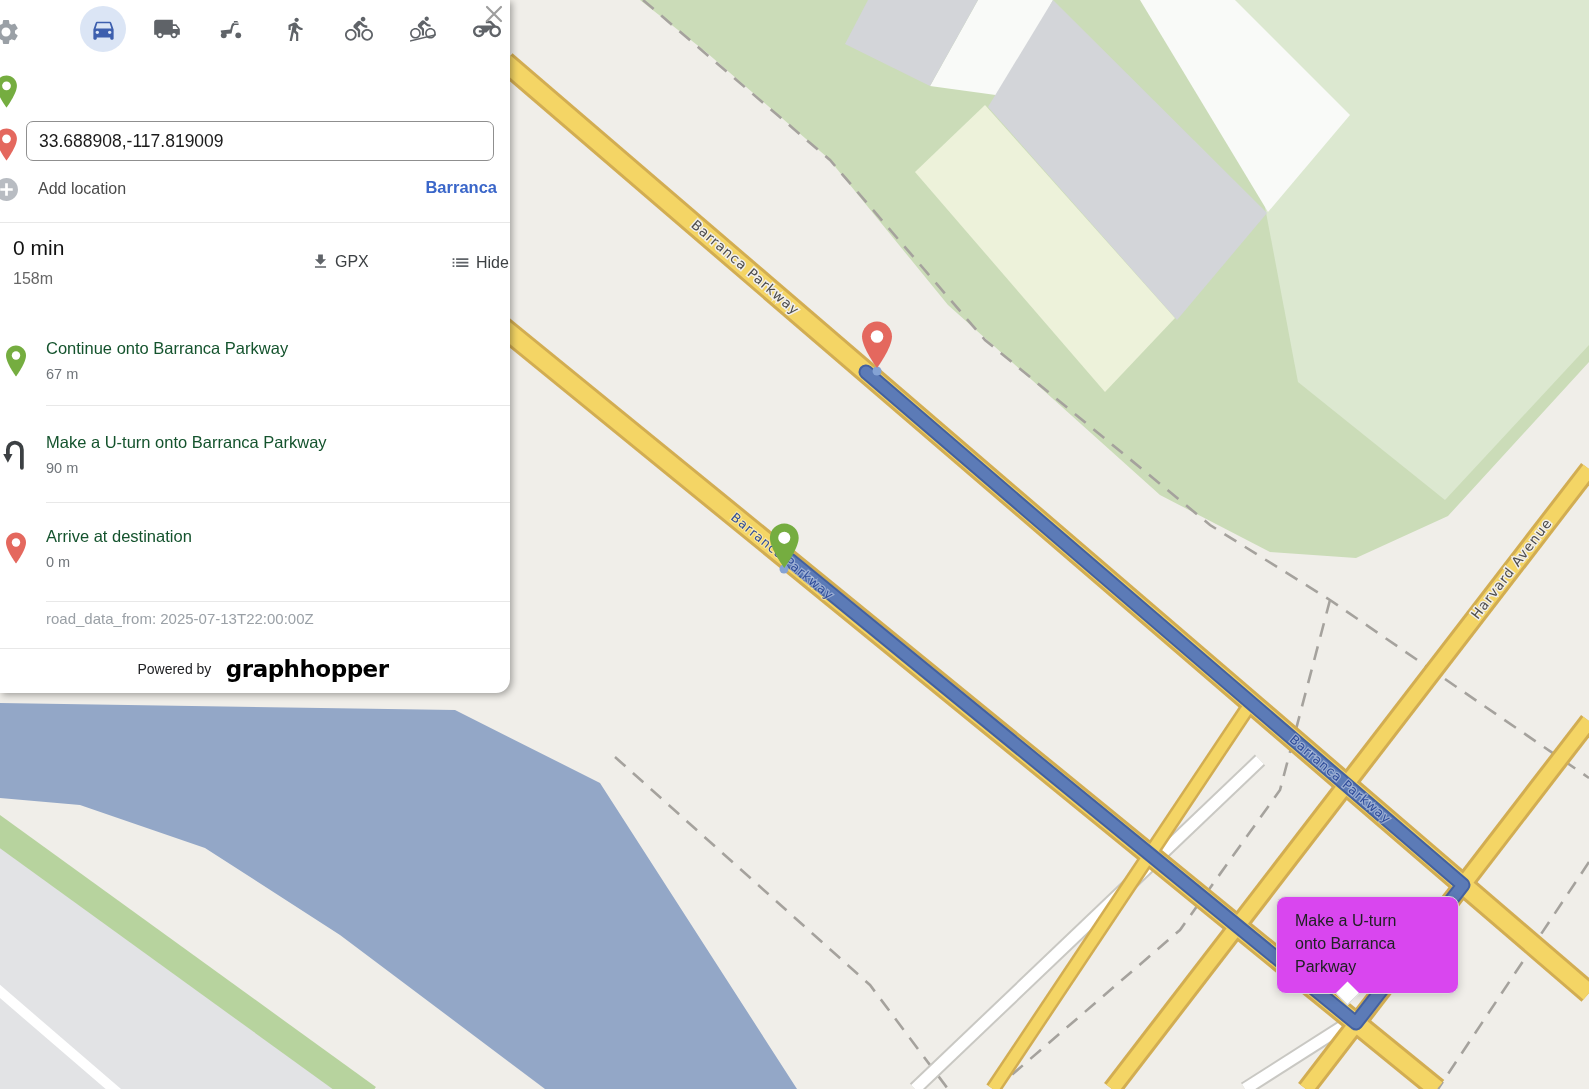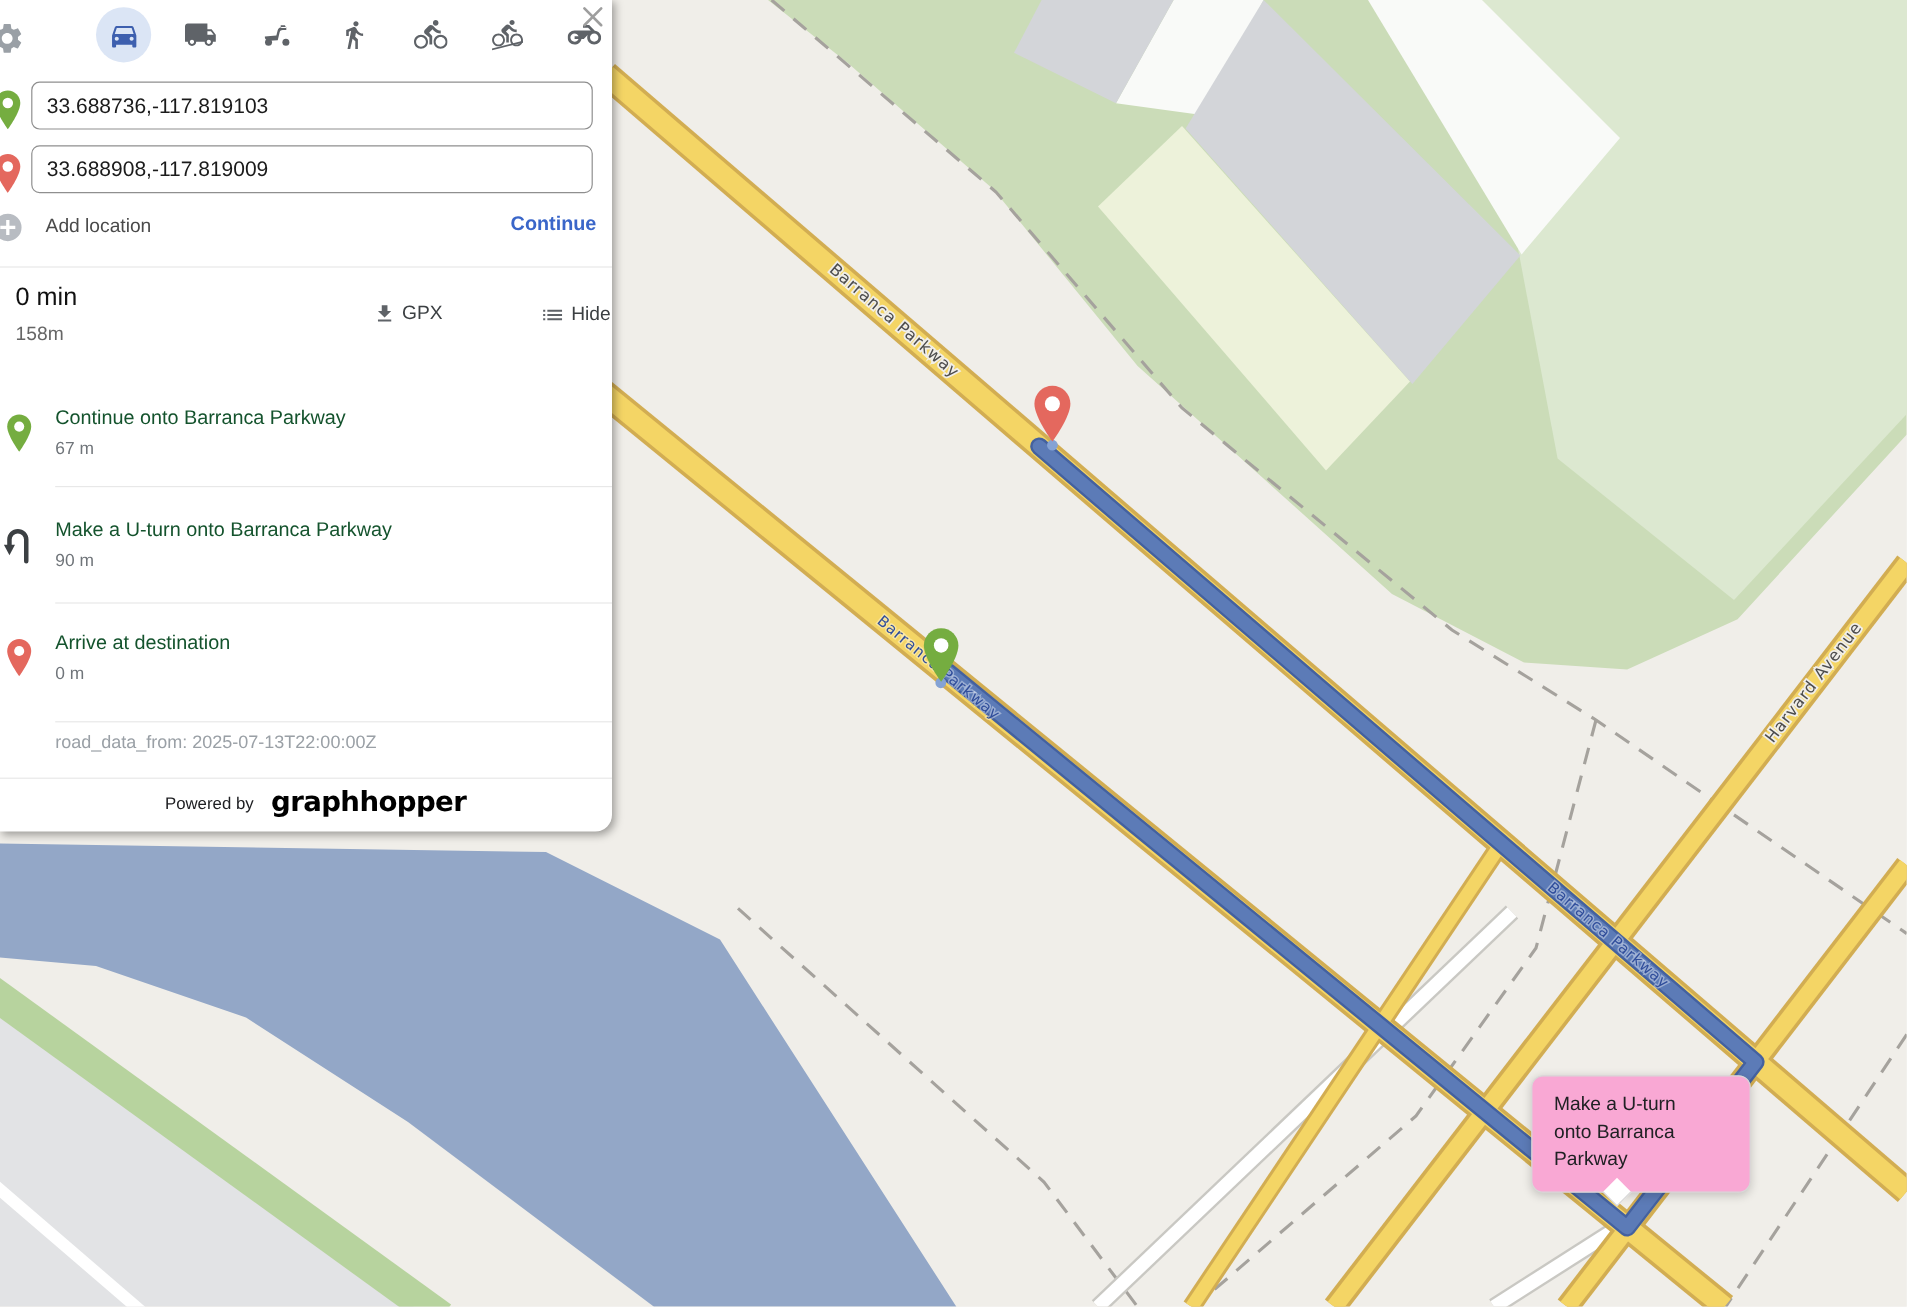--- a/index.html
+++ b/index.html
@@ -5,21 +5,21 @@
   html,body{margin:0;padding:0;background:#fff;}
   .stage{position:relative;width:1589px;height:1089px;overflow:hidden;
          background:#f0eee9;font-family:"Liberation Sans","DejaVu Sans",sans-serif;}
   
   #map-svg{position:absolute;left:0;top:0;z-index:1;}
   .map-label{font-family:"DejaVu Sans","Liberation Sans",sans-serif;font-size:13.5px;
              fill:#4c4c4c;paint-order:stroke;stroke:#f0eee9;stroke-width:3px;letter-spacing:1px;}
   .route-label{font-family:"DejaVu Sans","Liberation Sans",sans-serif;font-size:12.5px;
              fill:#2f4d9b;paint-order:stroke;stroke:rgba(255,255,255,.38);stroke-width:2.4px;letter-spacing:1px;}
   
-  .tooltip{position:absolute;left:1276px;top:896px;width:183px;height:98px;background:#f9a8d4;
+  .tooltip{position:absolute;left:1276px;top:896px;width:183px;height:98px;background:#d946ef;
            border:1px solid #d8d8d8;border-radius:10px;z-index:5;
            box-shadow:0 2px 8px rgba(0,0,0,.18);box-sizing:border-box;padding:12px 18px;}
   .tooltip::after{content:"";position:absolute;left:62px;bottom:-9px;width:16px;height:16px;
            background:#fff;transform:rotate(45deg);border-right:1px solid #d8d8d8;border-bottom:1px solid #d8d8d8;}
   .tooltip div{font-size:16px;line-height:23px;color:#202124;}
   
   .panel{position:absolute;left:0;top:0;width:510px;height:693px;background:#fff;z-index:10;
          border-bottom-right-radius:14px;box-shadow:2px 2px 7px rgba(0,0,0,.35);}
   .gear{position:absolute;left:-9px;top:17px;color:#9aa0a6;}
   .close-btn{position:absolute;left:484px;top:4px;width:20px;height:20px;cursor:pointer;}
@@ -185,37 +185,36 @@
           <path d="M3 3 L17 17 M17 3 L3 17" stroke="#9e9e9e" stroke-width="2.2" stroke-linecap="round"></path>
         </svg>
     </span>
 
     <span class="pin-left" style="top:74px">
       <svg width="25" height="34" viewBox="0 0 24 32">
           <path d="M12 1C6.5 1 2 5.5 2 11c0 7.5 10 21 10 21s10-13.5 10-21C22 5.5 17.5 1 12 1z" fill="#75ad40"></path>
           <circle cx="12" cy="11" r="4.2" fill="#fff"></circle>
         </svg>
     </span>
-    <input class="field" style="top: 68px;" value="33.688736,-117.819103">
     <span class="pin-left" style="top:127px">
       <svg width="25" height="34" viewBox="0 0 24 32">
           <path d="M12 1C6.5 1 2 5.5 2 11c0 7.5 10 21 10 21s10-13.5 10-21C22 5.5 17.5 1 12 1z" fill="#e4685e"></path>
           <circle cx="12" cy="11" r="4.2" fill="#fff"></circle>
         </svg>
     </span>
     <input class="field" style="top: 121px;" value="33.688908,-117.819009">
 
     <span class="pin-left" style="top:177px">
       <svg width="25" height="25" viewBox="0 0 24 24">
           <circle cx="12" cy="12" r="11" fill="#b8bcc2"></circle>
           <path d="M12 6v12 M6 12h12" stroke="#fff" stroke-width="2.6"></path>
         </svg>
     </span>
     <span class="addrow-label">Add location</span>
-    <span class="settings">Continue</span>
+    <span class="settings">Barranca</span>
 
     <div class="divider" style="left:0;top:222px;width:510px"></div>
 
     <div class="dur">0 min</div>
     <div class="dist">158m</div>
 
     <span class="btn" style="left:311px;top:252px">
       <svg width="19" height="19" viewBox="0 0 24 24" fill="#5f6368">
           <path d="M5 20h14v-2H5v2zM19 9h-4V3H9v6H5l7 7 7-7z"></path>
         </svg>

